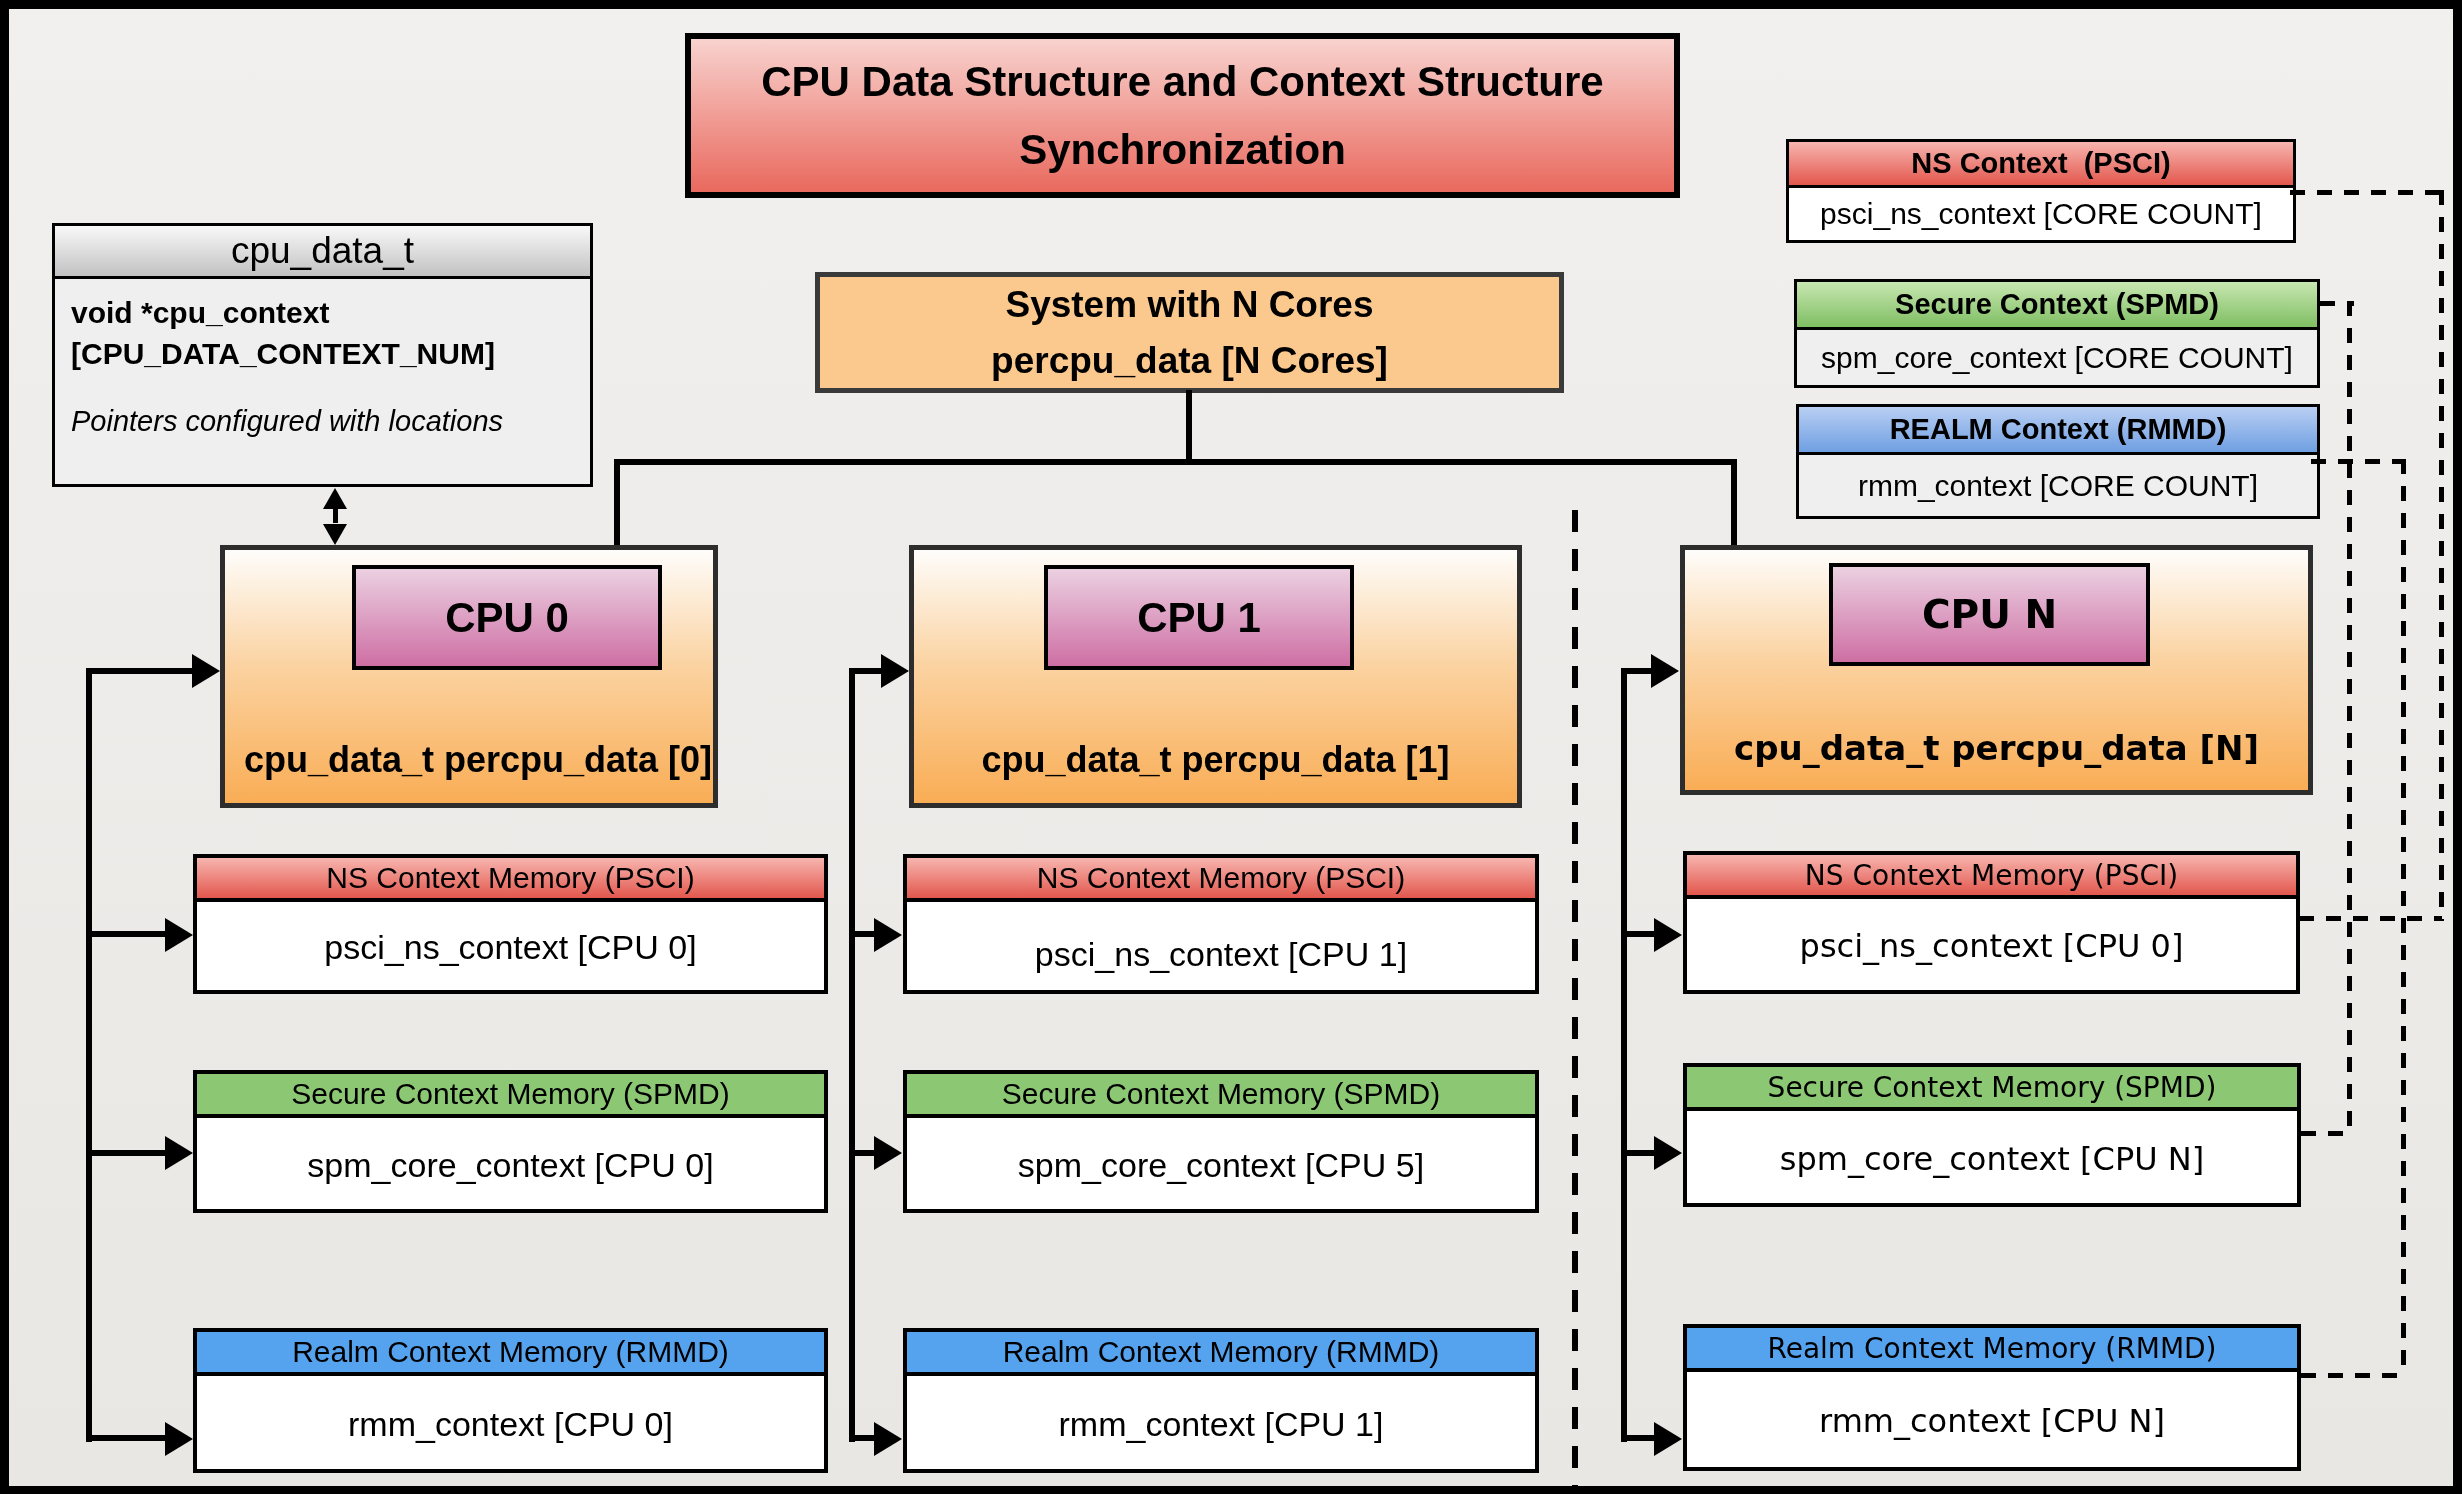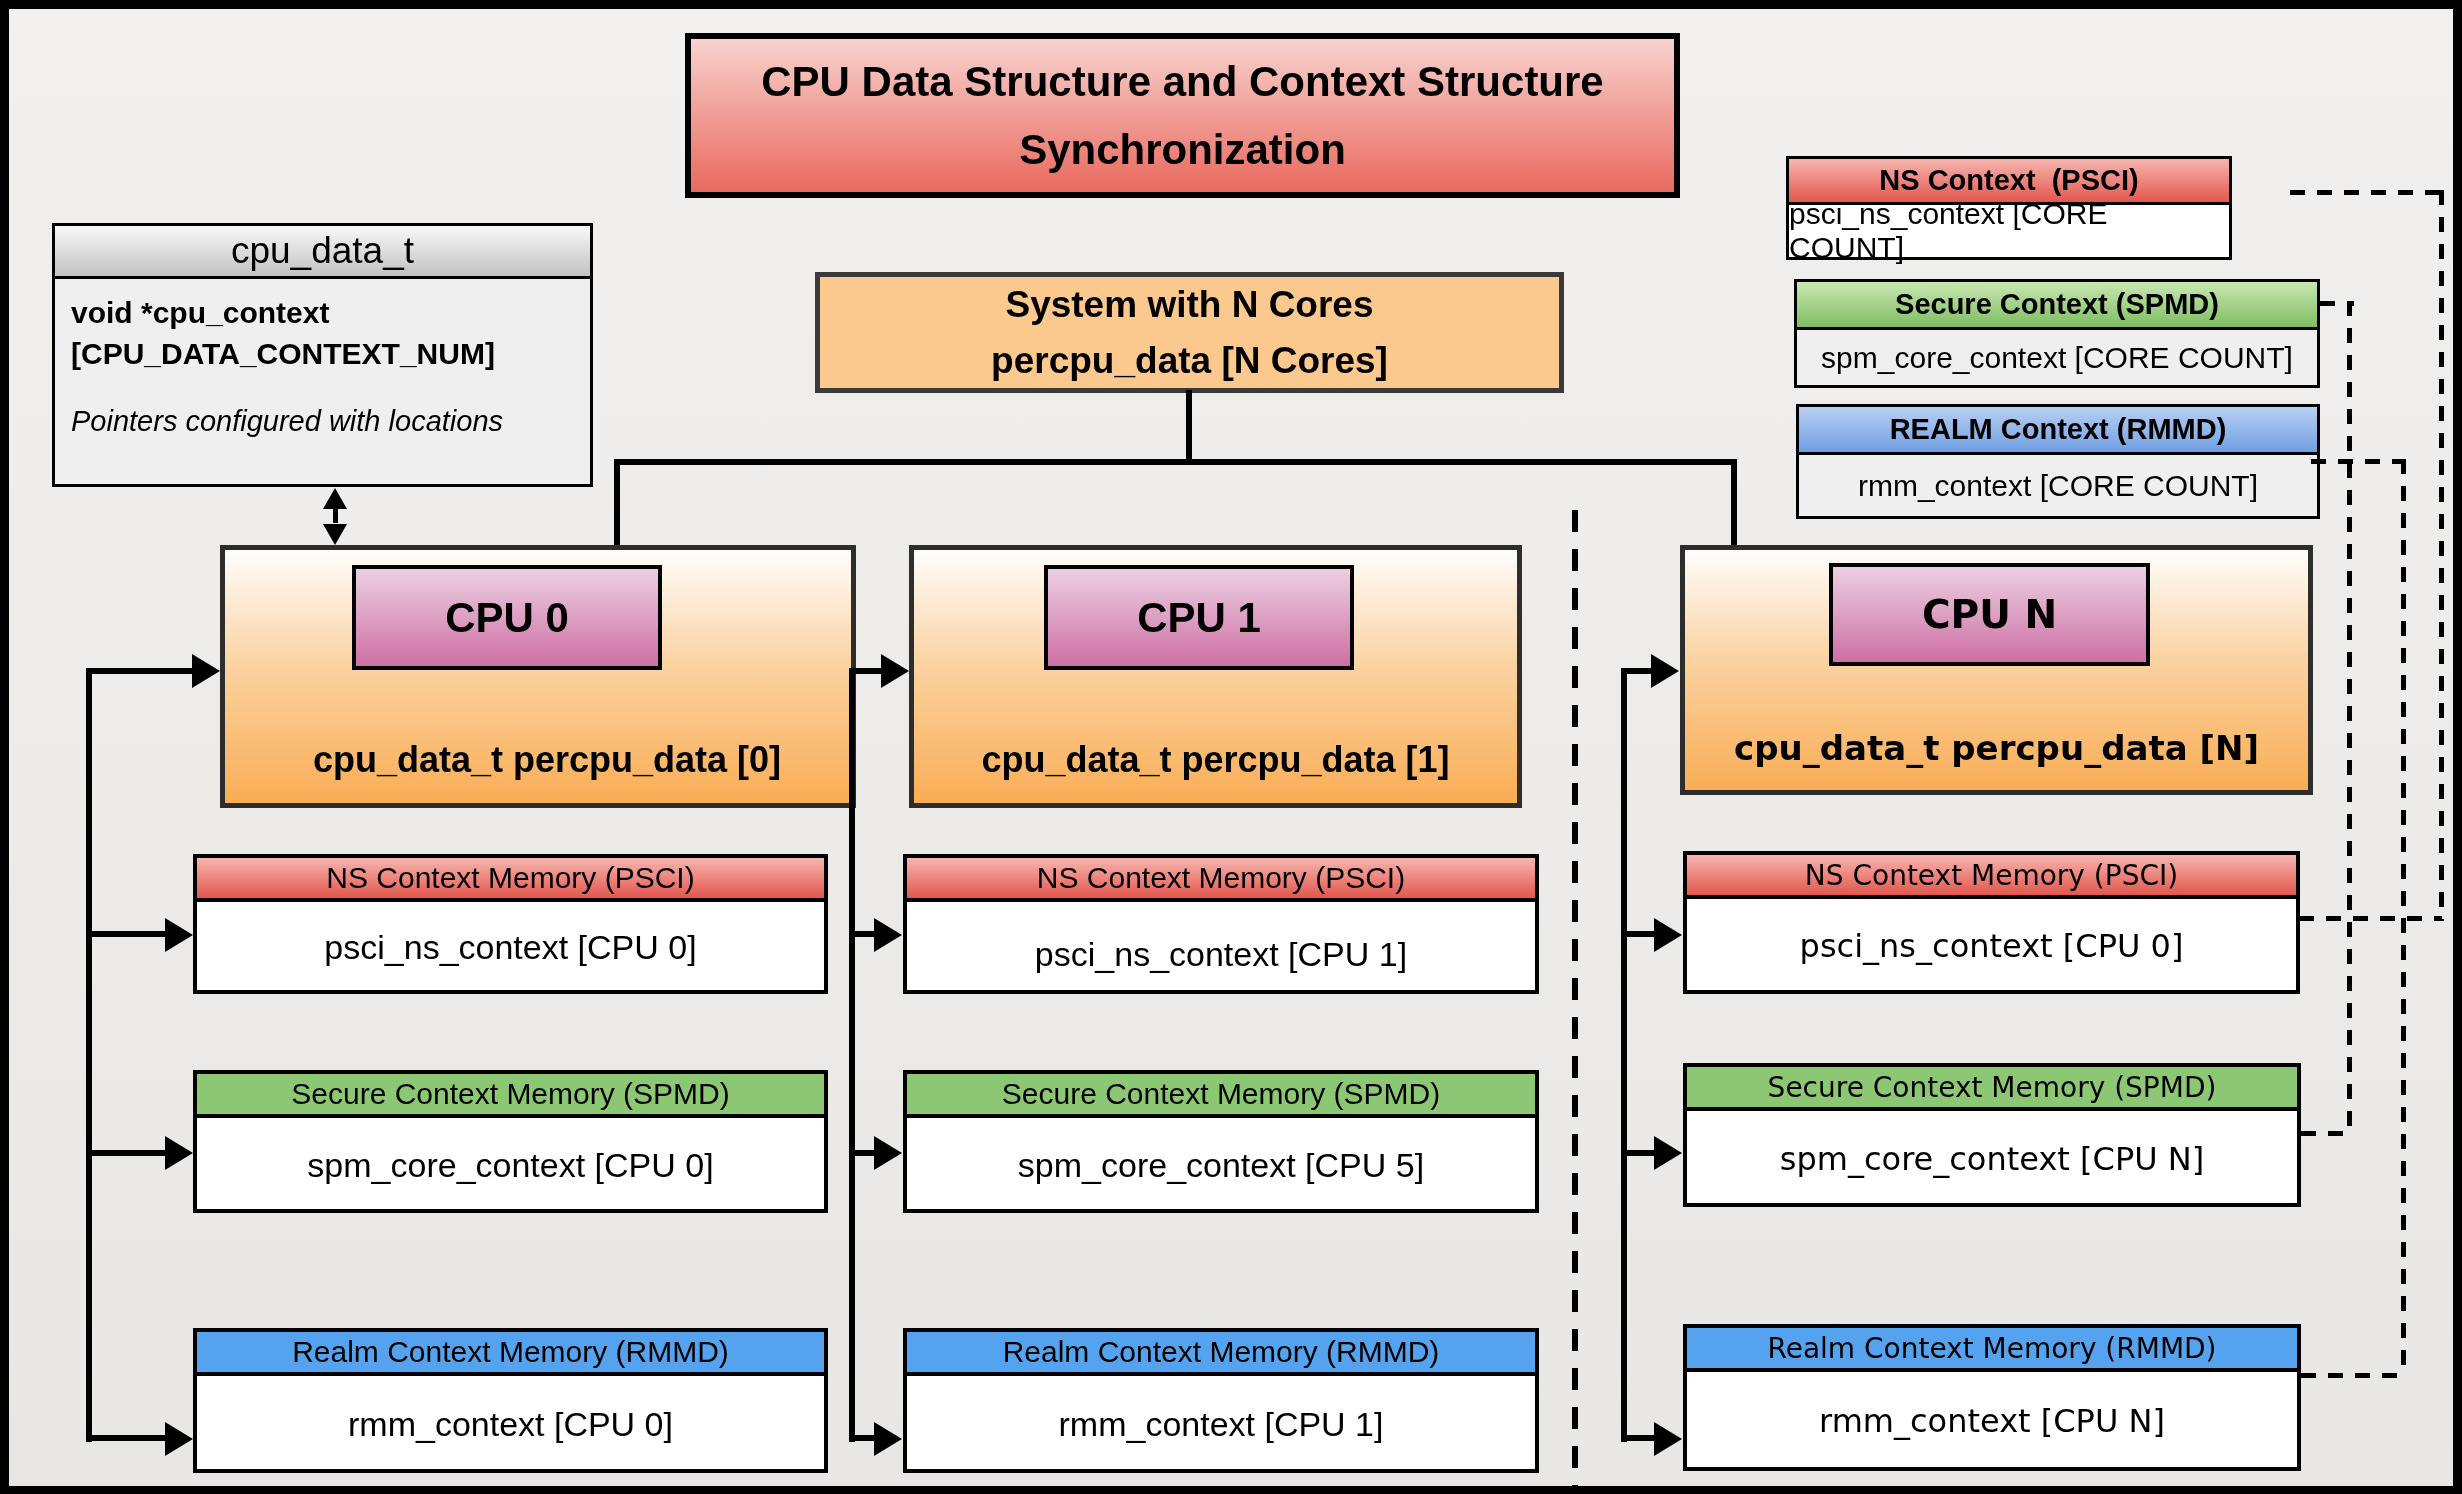--- a/index.html
+++ b/index.html
@@ -89,21 +89,21 @@
         <div>Pointers configured with locations</div>
       </div>
     </div>
   </div>
 
   <div class="abs flexc system-box" style="left:806px;top:263px;width:749px;height:121px;">
     <div>System with N Cores</div>
     <div>percpu_data [N Cores]</div>
   </div>
 
-  <div class="abs" style="left:1777px;top:147px;width:446px;">
+  <div class="abs" style="left:1777px;top:130px;width:510px;">
     <div class="legend-head grad-red" style="height:43px;">NS Context  (PSCI)</div>
     <div class="legend-body" style="height:52px;background:#fff;">psci_ns_context [CORE COUNT]</div>
   </div>
   <div class="abs" style="left:1785px;top:270px;width:526px;">
     <div class="legend-head grad-green" style="height:45px;">Secure Context (SPMD)</div>
     <div class="legend-body" style="height:55px;background:#EFEFEF;">spm_core_context [CORE COUNT]</div>
   </div>
   <div class="abs" style="left:1787px;top:395px;width:524px;">
     <div class="legend-head grad-blue" style="height:45px;">REALM Context (RMMD)</div>
     <div class="legend-body" style="height:61px;background:#EFEFEF;">rmm_context [CORE COUNT]</div>
@@ -125,21 +125,21 @@
   <div class="line" style="left:605px;top:450px;width:1123px;height:6.2px;"></div>
   <div class="line" style="left:605px;top:450px;width:6.2px;height:89px;"></div>
   <div class="line" style="left:1722px;top:450px;width:6.2px;height:89px;"></div>
 
   <div class="arr-up" style="left:314px;top:479px;"></div>
   <div class="dash-v" style="left:324px;top:499px;height:16px;"></div>
   <div class="arr-dn" style="left:314px;top:515px;"></div>
 
   <div class="sep-v" style="left:1563px;top:501px;height:985px;"></div>
 
-  <div class="abs cpu-box" style="left:211px;top:536px;width:636px;height:263px;">
+  <div class="abs cpu-box" style="left:211px;top:536px;width:498px;height:263px;">
     <div class="abs cpu-label" style="left:127px;top:15px;width:310px;height:105px;">CPU 0</div>
     <div class="abs cpu-data-label" style="left:0;top:189px;padding-left:18px;">cpu_data_t percpu_data [0]</div>
   </div>
   <div class="abs mem-box" style="left:184px;top:845px;width:635px;height:140px;">
     <div class="mem-head grad-red">NS Context Memory (PSCI)</div>
     <div class="mem-body" style="height:91px;">psci_ns_context [CPU 0]</div>
   </div>
   <div class="abs mem-box" style="left:184px;top:1061px;width:635px;height:143px;">
     <div class="mem-head flat-green">Secure Context Memory (SPMD)</div>
     <div class="mem-body" style="height:94px;">spm_core_context [CPU 0]</div>

